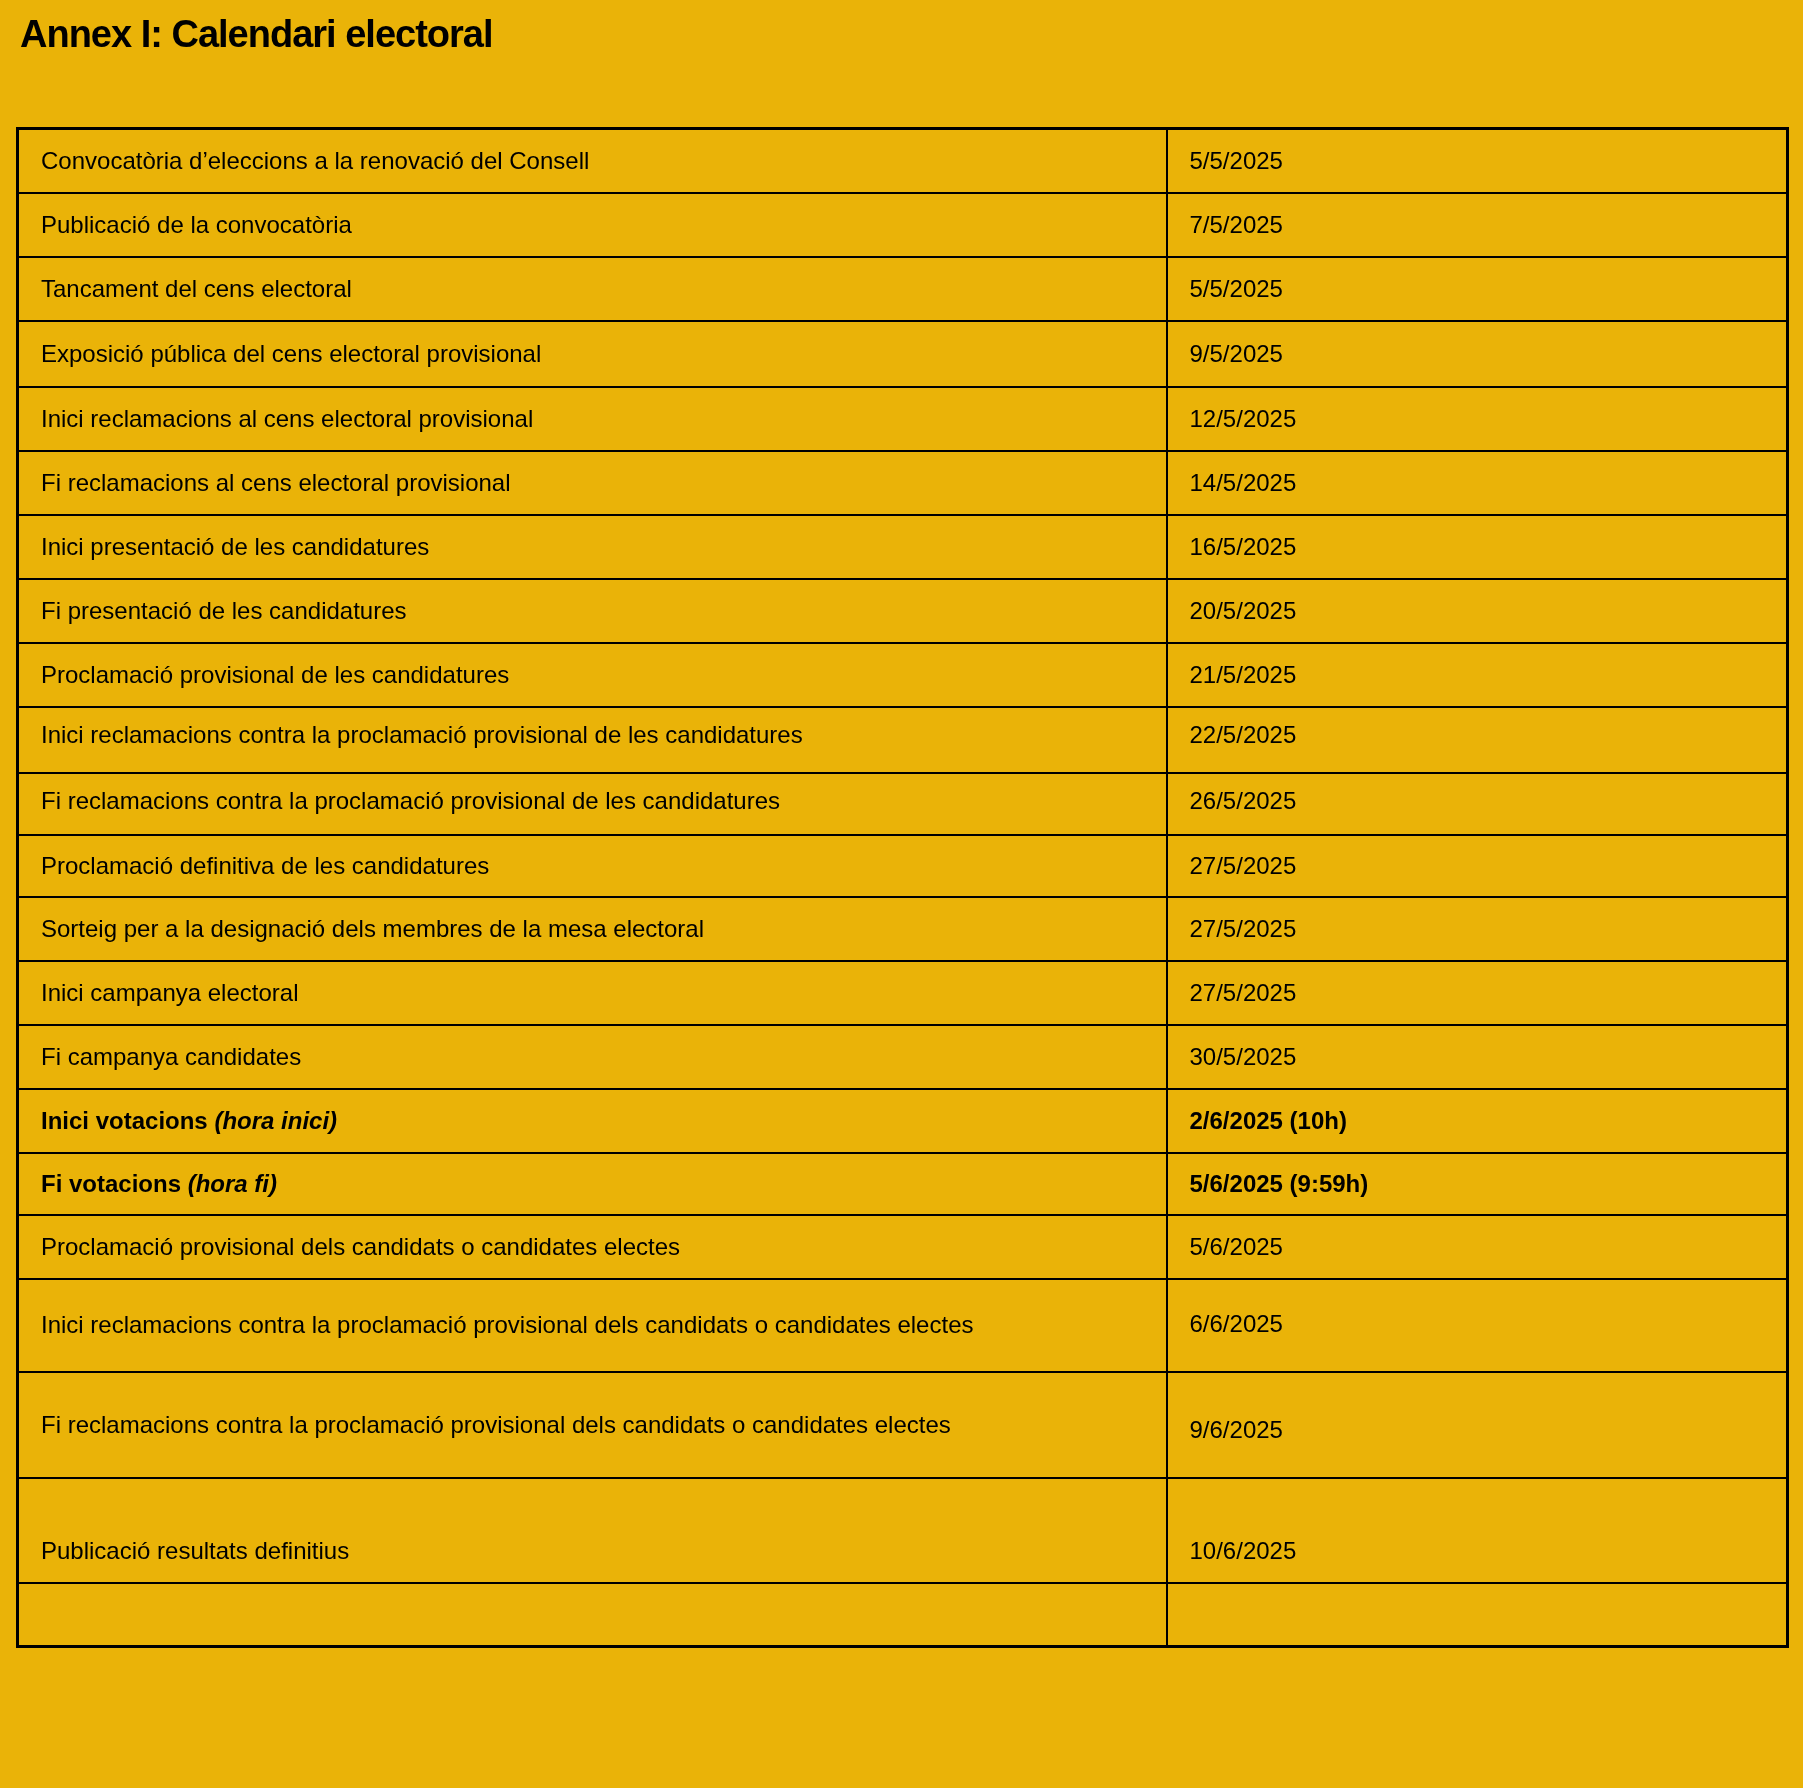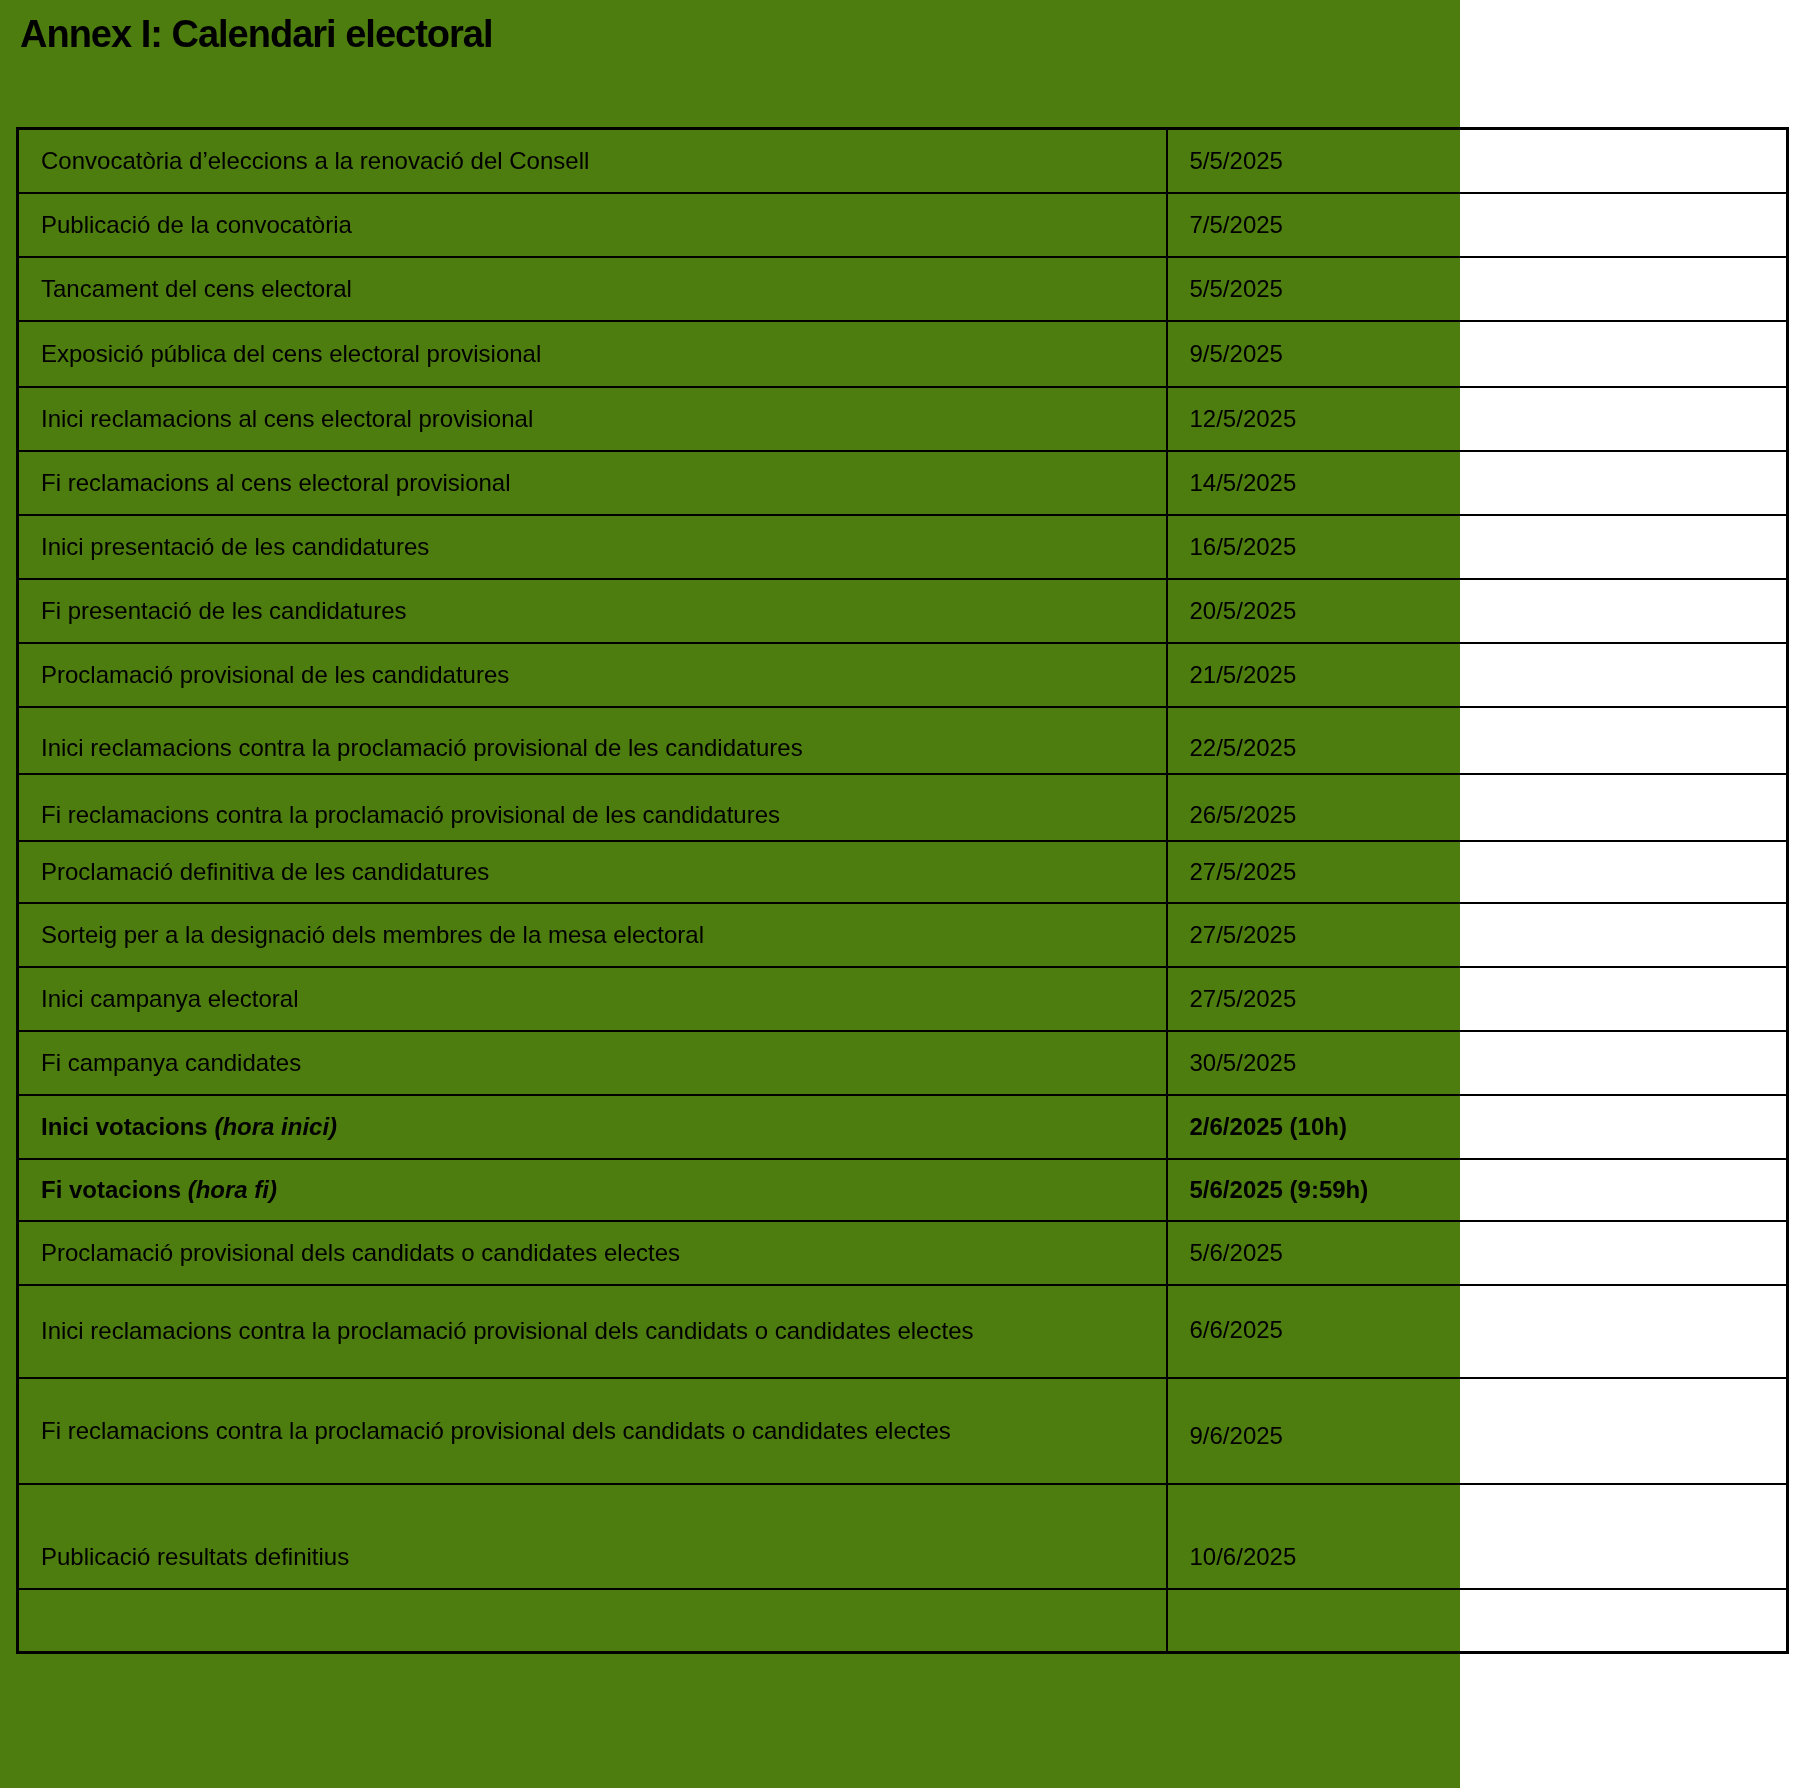--- a/index.html
+++ b/index.html
@@ -1,20 +1,20 @@
 <!DOCTYPE html>
 <html><head>
 <meta charset="utf-8">
 <style>
   html, body { margin: 0; padding: 0; background: #ffffff; }
   .page {
     position: relative;
-    width: 1460px;
+    width: 1803px;
     height: 1788px;
-    background: #4d7c0f;
+    background: #eab308;
     font-family: "Liberation Sans", sans-serif;
     color: #000000;
   }
   .doc-title {
     position: absolute;
     left: 20px;
     top: 8px;
     margin: 0;
     font-size: 38px;
     line-height: 52px;
@@ -39,21 +39,21 @@
     padding: 3px 24px 3px 22px;
     overflow: hidden;
   }
   tr { height: 64px; }
   tr.h-66  { height: 66px; }
   tr.h-62  { height: 62px; }
   tr.tall-20 { height: 93px; }
   tr.tall-21 { height: 106px; }
   tr.tall-22 { height: 105px; }
   tr.empty-row { height: 64px; }
-  tr.align-top td { vertical-align: top; padding-top: 18px; }
+  tr.align-top td { vertical-align: top; padding-top: 5px; }
   tr.date-bottom td.date-cell { vertical-align: bottom; padding-bottom: 25px; margin-top: 41px; }
   tr.align-bottom td { vertical-align: bottom; padding-bottom: 9px; }
   tr.bold-row td { font-weight: 700; }
   tr.bold-row .note { font-style: italic; }
 </style>
 </head>
 <body>
 
 <div class="page">
   <h1 class="doc-title">Annex I: Calendari electoral</h1>

